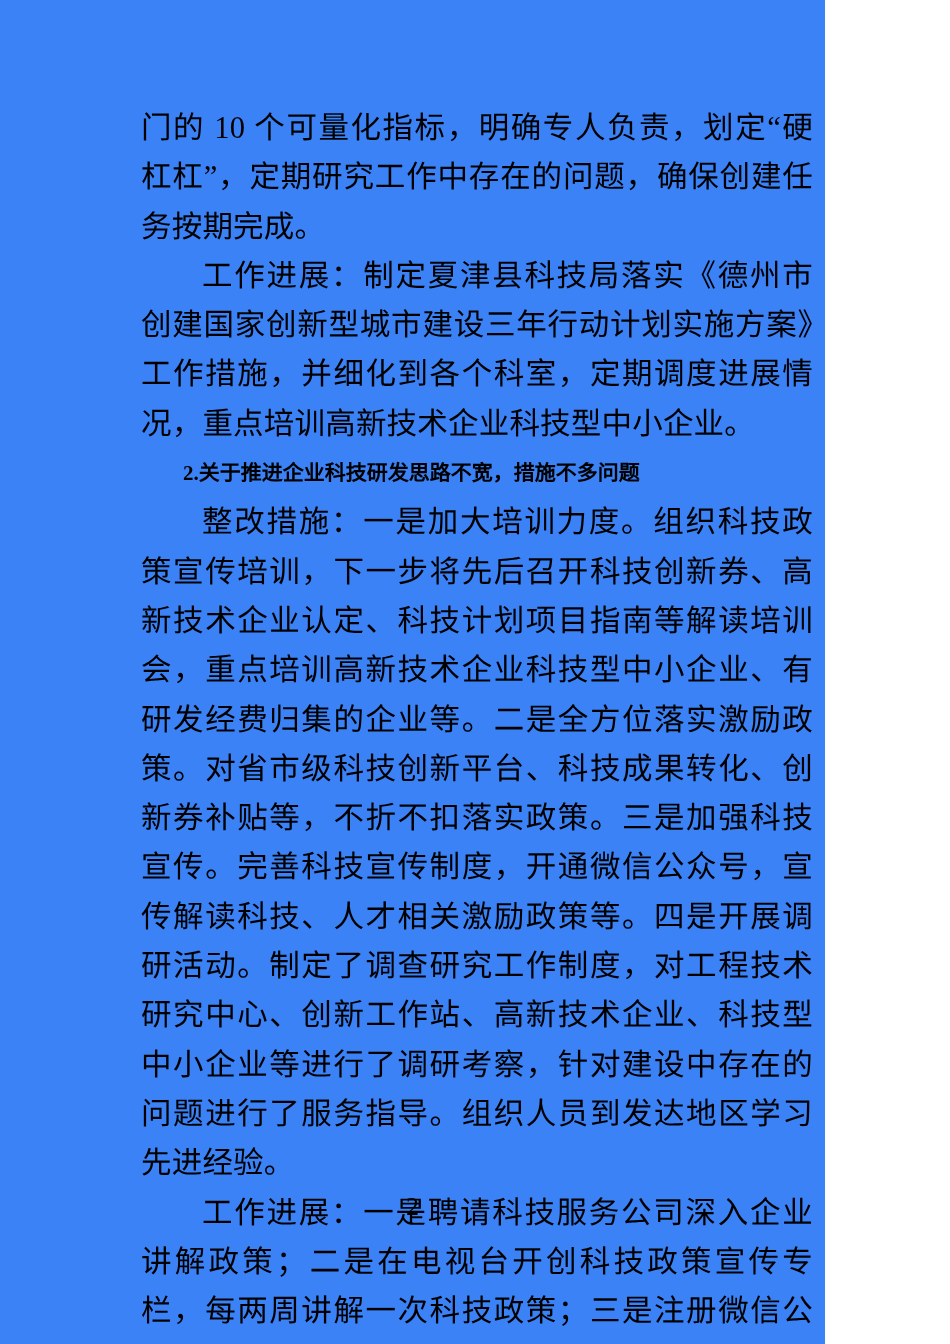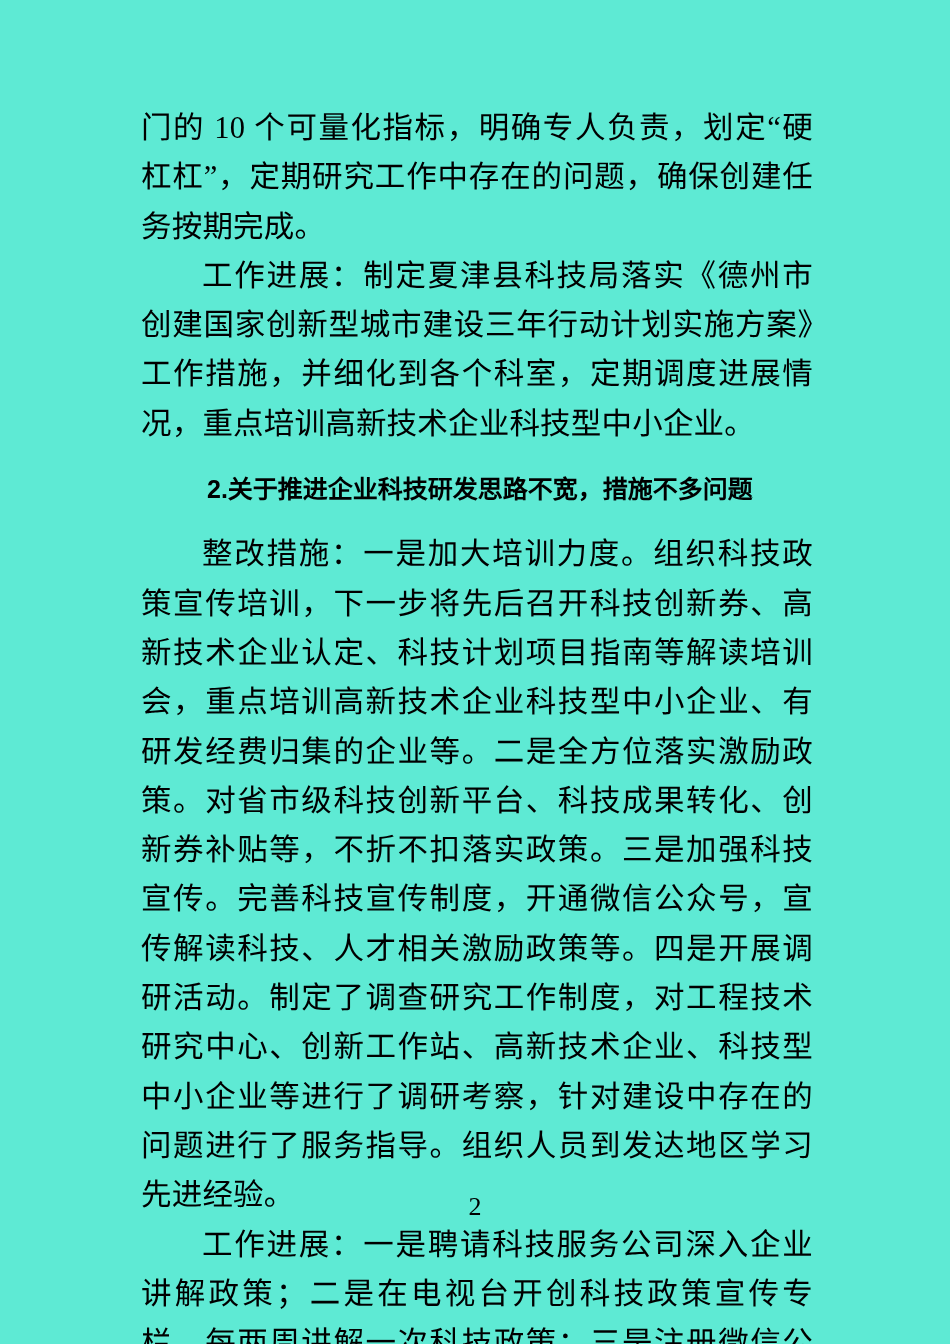--- a/index.html
+++ b/index.html
@@ -8,23 +8,23 @@
     padding: 0;
     background: #ffffff;
   }
   body {
     font-family: "Liberation Serif", "DejaVu Serif", serif;
     color: #000000;
     -webkit-font-smoothing: antialiased;
   }
   .page {
     position: relative;
-    width: 950px;
+    width: 825px;
     height: 1344px;
-    background: #5eead4;
+    background: #3b82f6;
     overflow: hidden;
     box-sizing: border-box;
   }
   .text-column {
     position: absolute;
     left: 141px;
     top: 104px;
     width: 672px;
   }
   
@@ -38,23 +38,23 @@
     font-weight: 400;
     text-indent: 0;
     white-space: normal;
     word-break: break-all;
   }
   .para.indent {
     text-indent: 2em;
   }
   
   .heading {
-    margin: 16px;
-    font-family: Liberation Sans, sans-serif;
-    font-size: 25px;
+    margin: 0;
+    font-family: Liberation Serif, serif;
+    font-size: 21px;
     line-height: 49.3px;
     font-weight: 700;
     text-indent: 2em;
     text-align: justify;
     text-justify: inter-ideograph;
     letter-spacing: 0px;
     word-break: break-all;
   }
   .page-number {
     position: absolute;

